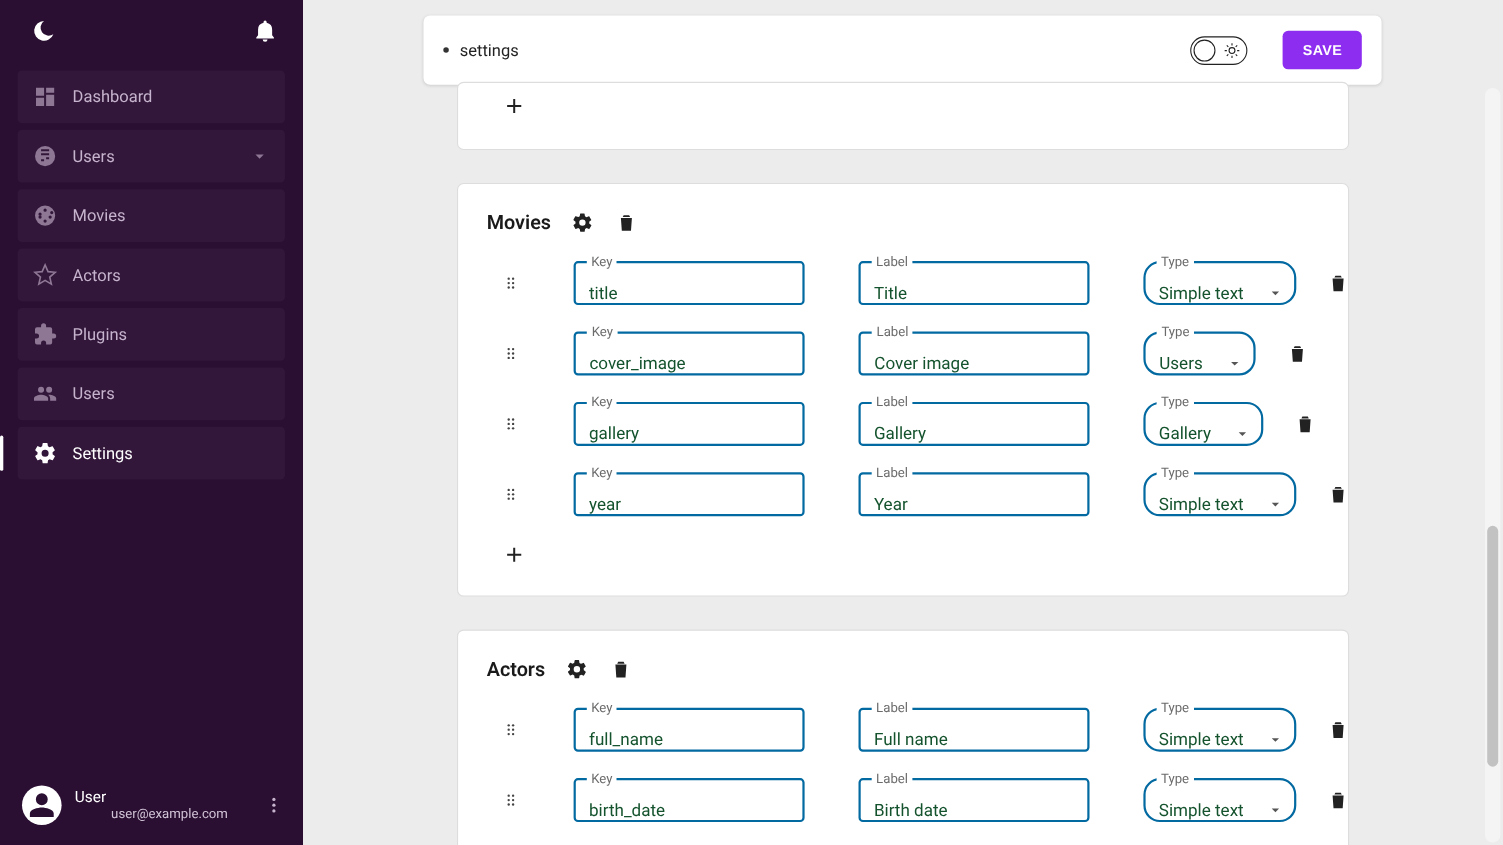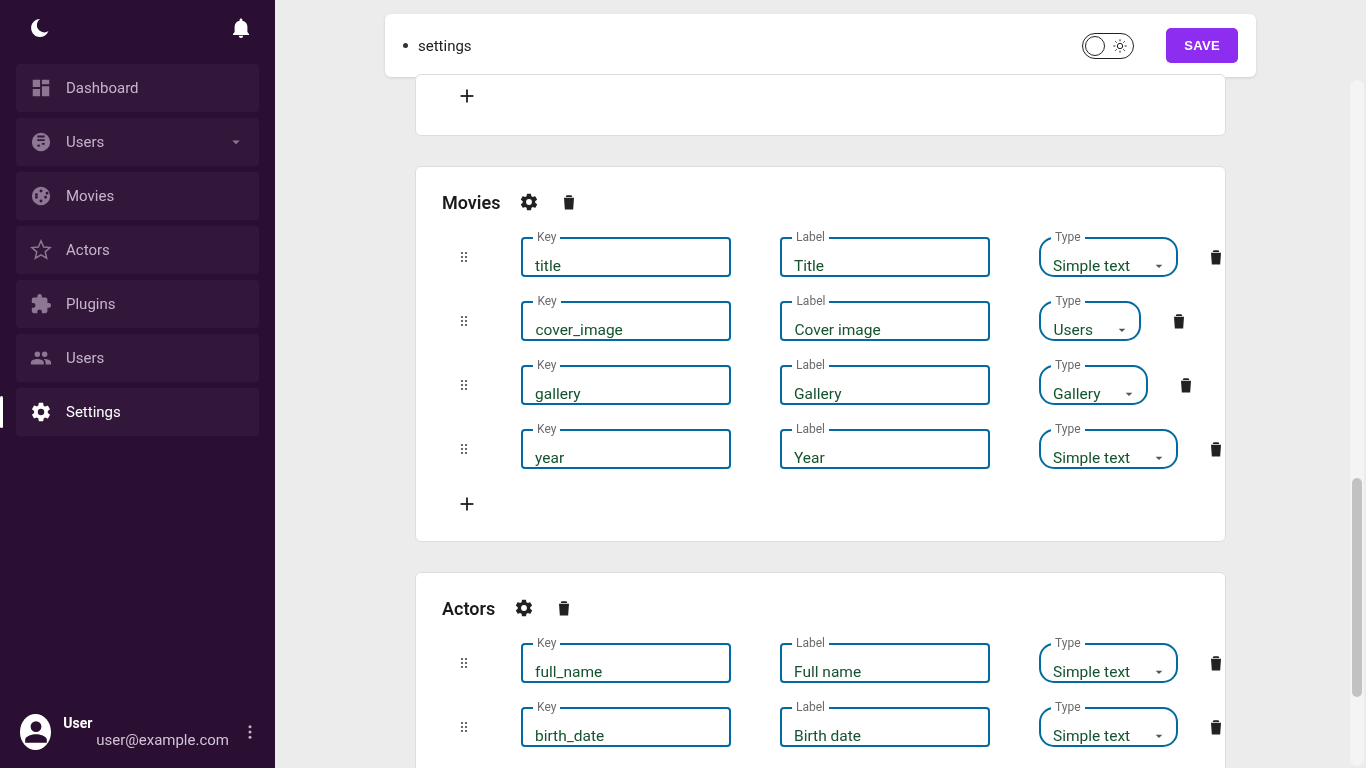--- a/index.html
+++ b/index.html
@@ -80,22 +80,22 @@
     padding: 14px 16px 18px 20px;
     color: #fff;
   }
   .avatar {
     width: 36px; height: 36px;
     border-radius: 50%;
     background: #fff;
     display:flex; align-items:center; justify-content:center;
   }
   .avatar svg { width: 26px; height: 26px; fill: #2b0f33; }
-  .user-meta .uname { font-size: 14px; font-weight: 700; }
-  .user-meta .uemail { font-size: 15px; color: #d1c3d6; padding-left: 33px; }
+  .user-meta .uname { font-size: 14px; font-weight: 400; }
+  .user-meta .uemail { font-size: 12px; color: #d1c3d6; padding-left: 33px; }
   .kebab { margin-left:auto; width: 20px; display:flex; justify-content:center; cursor:pointer; }
   .kebab svg { width: 18px; height: 18px; fill: #c6b3cd; }
 
   
   .main {
     position: absolute;
     left: 275px; right: 0; top: 0; bottom: 0;
     padding: 14px 110px 0 110px;
     overflow: hidden;
   }

